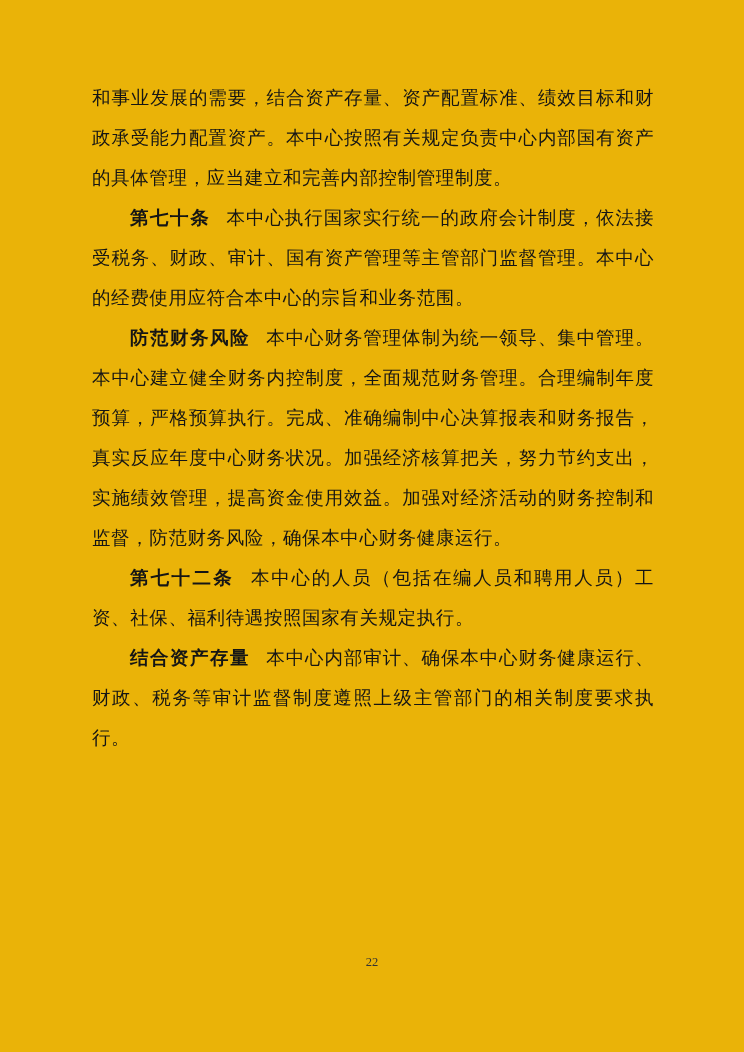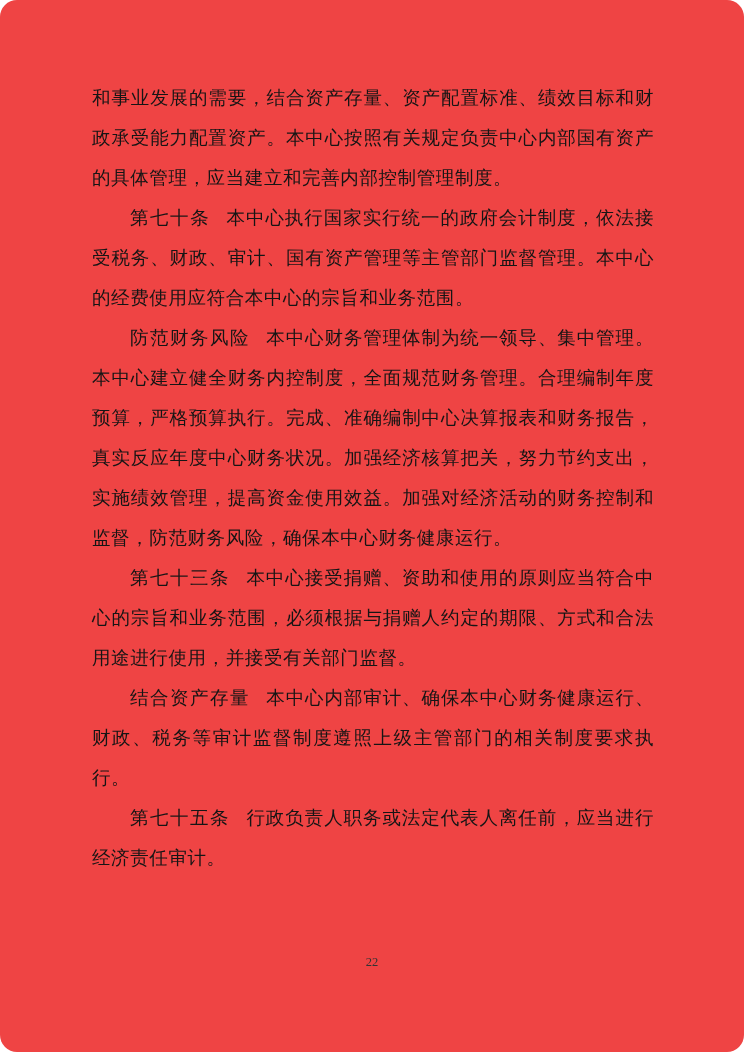--- a/index.html
+++ b/index.html
@@ -7,45 +7,44 @@
     padding: 0;
     background: #ffffff;
   }
   body {
     font-family: "DejaVu Serif", "Liberation Serif", serif;
   }
   .page {
     position: relative;
     width: 744px;
     height: 1052px;
-    background: #ef4444;
+    background: #eab308;
     overflow: hidden;
     box-sizing: border-box;
-    border-radius: 17px;
   }
   .page-inner {
     position: absolute;
     left: 92px;
     top: 78px;
     width: 562px;
   }
   .para {
     font-size: 18.5px;
     line-height: 40px;
     color: #151515;
     text-align: justify;
     text-justify: inter-ideograph;
     margin: 0;
     letter-spacing: 0.6px;
   }
   .para.indent {
     text-indent: 38px;
   }
   .art-label {
-    font-weight: normal;
+    font-weight: bold;
     letter-spacing: 1.2px;
   }
   .art-gap {
     display: inline-block;
     width: 16px;
   }
   .page-number {
     position: absolute;
     left: 0;
     top: 955px;
@@ -67,29 +66,26 @@
     </p>
 
     <p class="para indent">
       <span class="art-label">第七十条</span><span class="art-gap"></span><span>本中心执行国家实行统一的政府会计制度，依法接受税务、财政、审计、国有资产管理等主管部门监督管理。本中心的经费使用应符合本中心的宗旨和业务范围。</span>
     </p>
 
     <p class="para indent">
       <span class="art-label">防范财务风险</span><span class="art-gap"></span><span>本中心财务管理体制为统一领导、集中管理。本中心建立健全财务内控制度，全面规范财务管理。合理编制年度预算，严格预算执行。完成、准确编制中心决算报表和财务报告，真实反应年度中心财务状况。加强经济核算把关，努力节约支出，实施绩效管理，提高资金使用效益。加强对经济活动的财务控制和监督，防范财务风险，确保本中心财务健康运行。</span>
     </p>
 
+    <p class="para indent">
+      <span class="art-label">第七十二条</span><span class="art-gap"></span><span>本中心的人员（包括在编人员和聘用人员）工资、社保、福利待遇按照国家有关规定执行。</span>
+    </p>
 
-    <p class="para indent">
-      <span class="art-label">第七十三条</span><span class="art-gap"></span><span>本中心接受捐赠、资助和使用的原则应当符合中心的宗旨和业务范围，必须根据与捐赠人约定的期限、方式和合法用途进行使用，并接受有关部门监督。</span>
-    </p>
 
     <p class="para indent">
       <span class="art-label">结合资产存量</span><span class="art-gap"></span><span>本中心内部审计、确保本中心财务健康运行、财政、税务等审计监督制度遵照上级主管部门的相关制度要求执行。</span>
     </p>
 
-    <p class="para indent">
-      <span class="art-label">第七十五条</span><span class="art-gap"></span><span>行政负责人职务或法定代表人离任前，应当进行经济责任审计。</span>
-    </p>
 
   </div>
 
   <div class="page-number">22</div>
 </div>
 
 </body></html>

